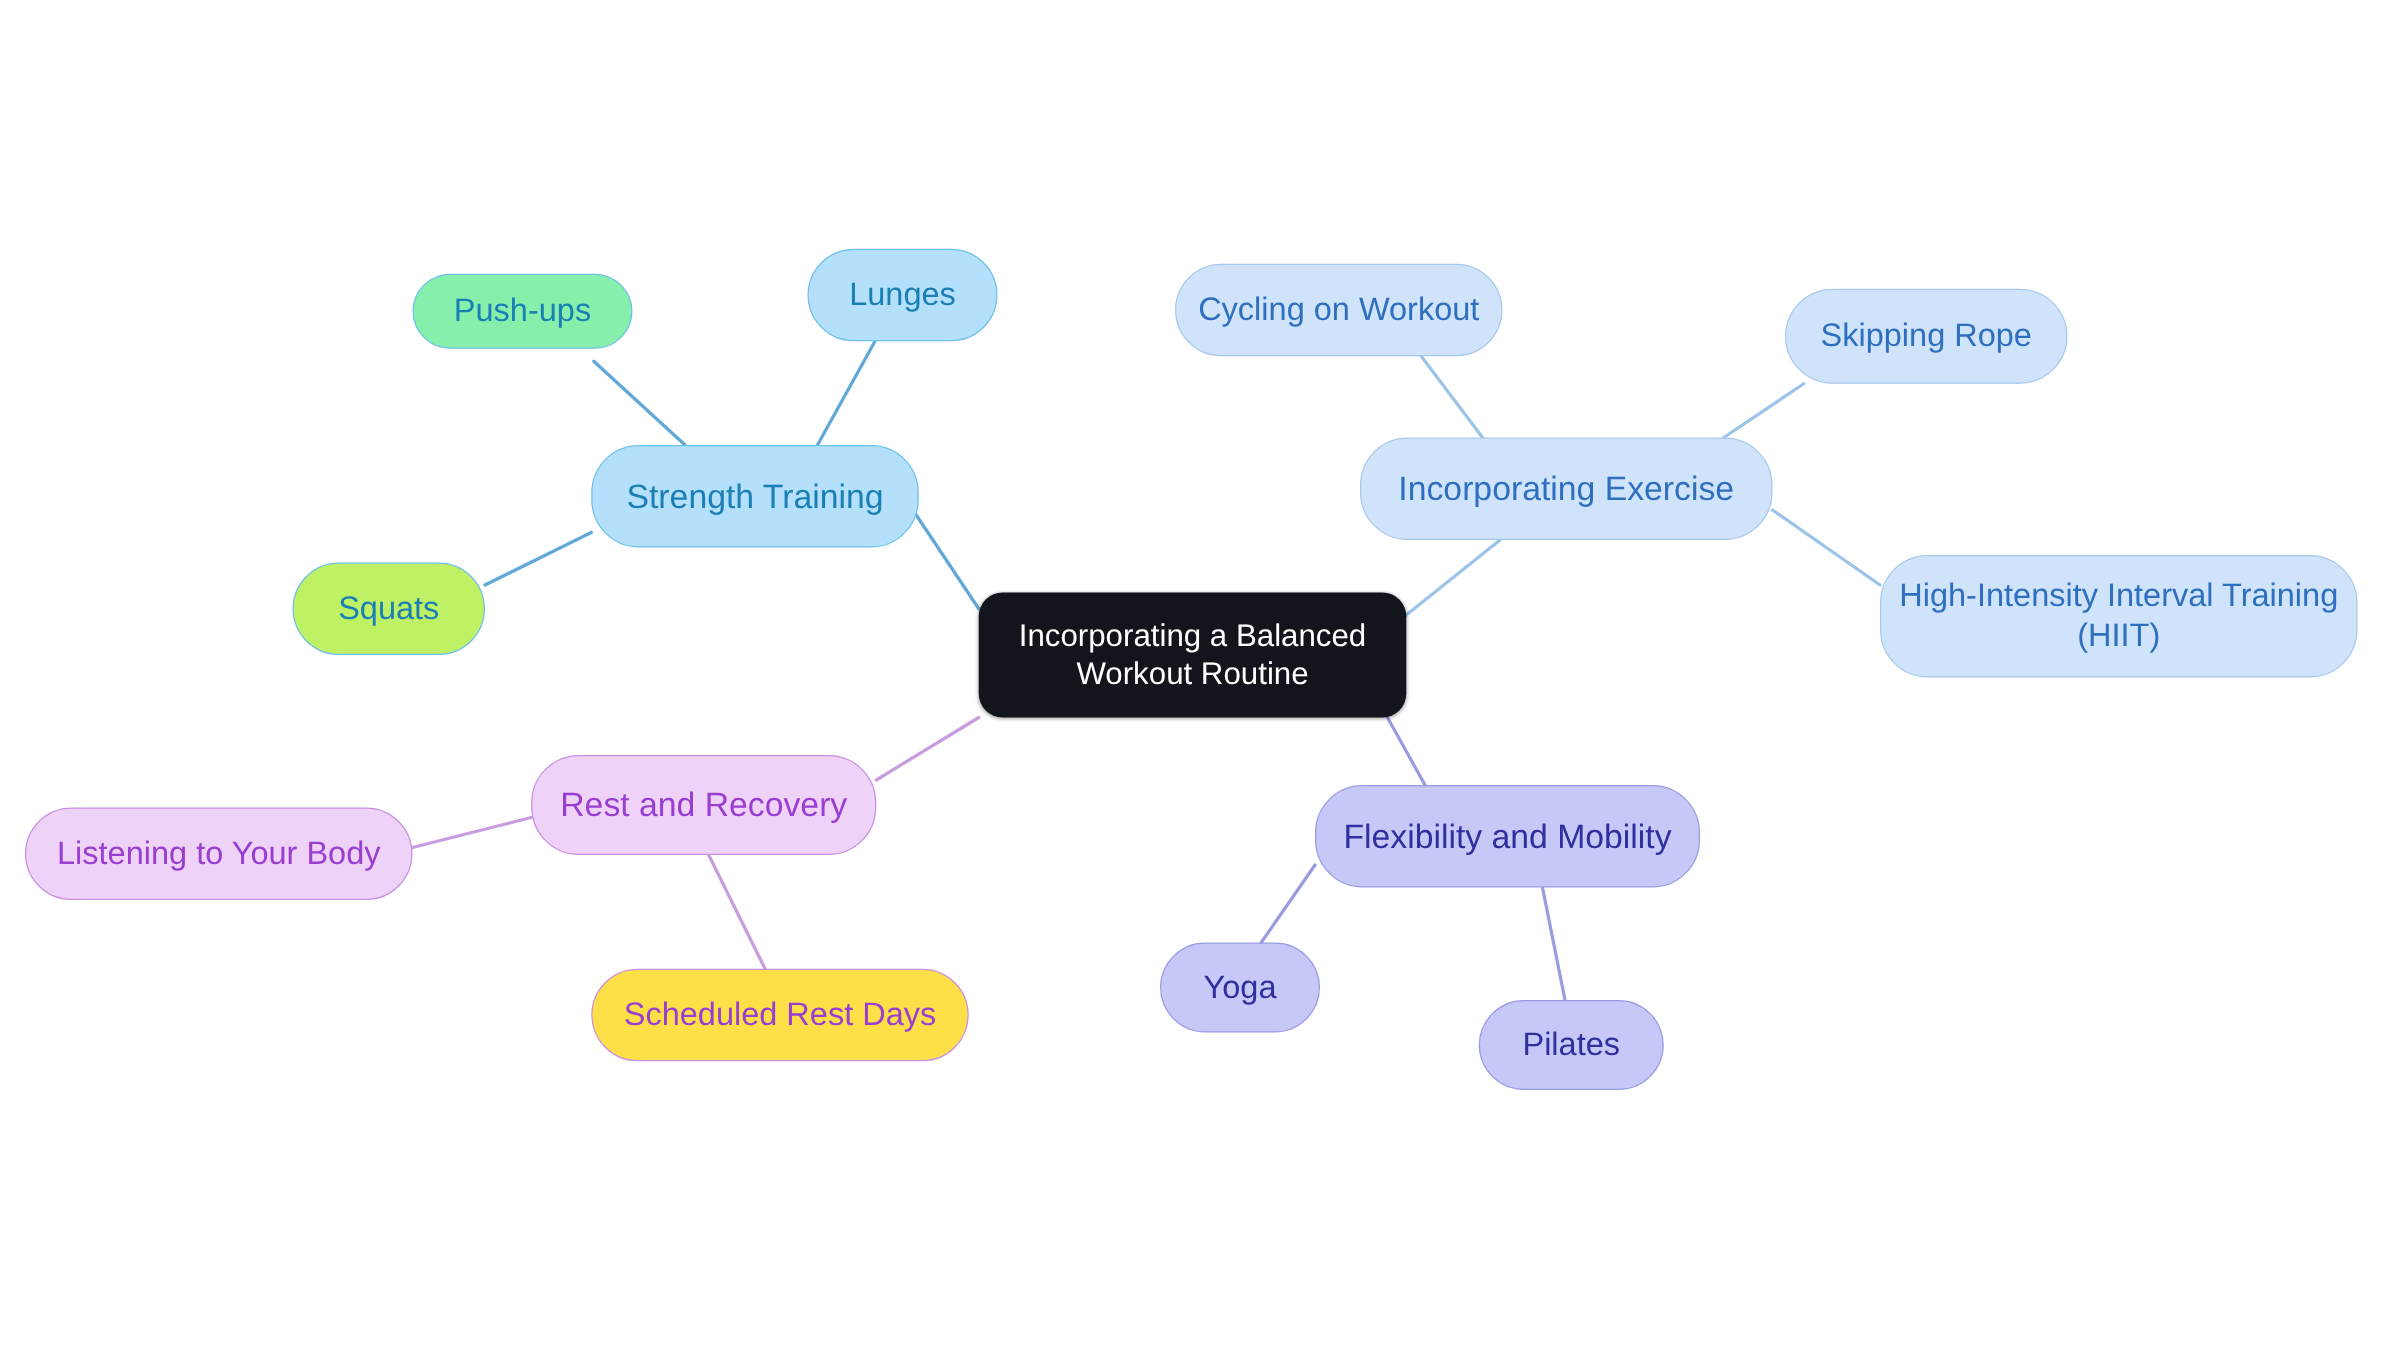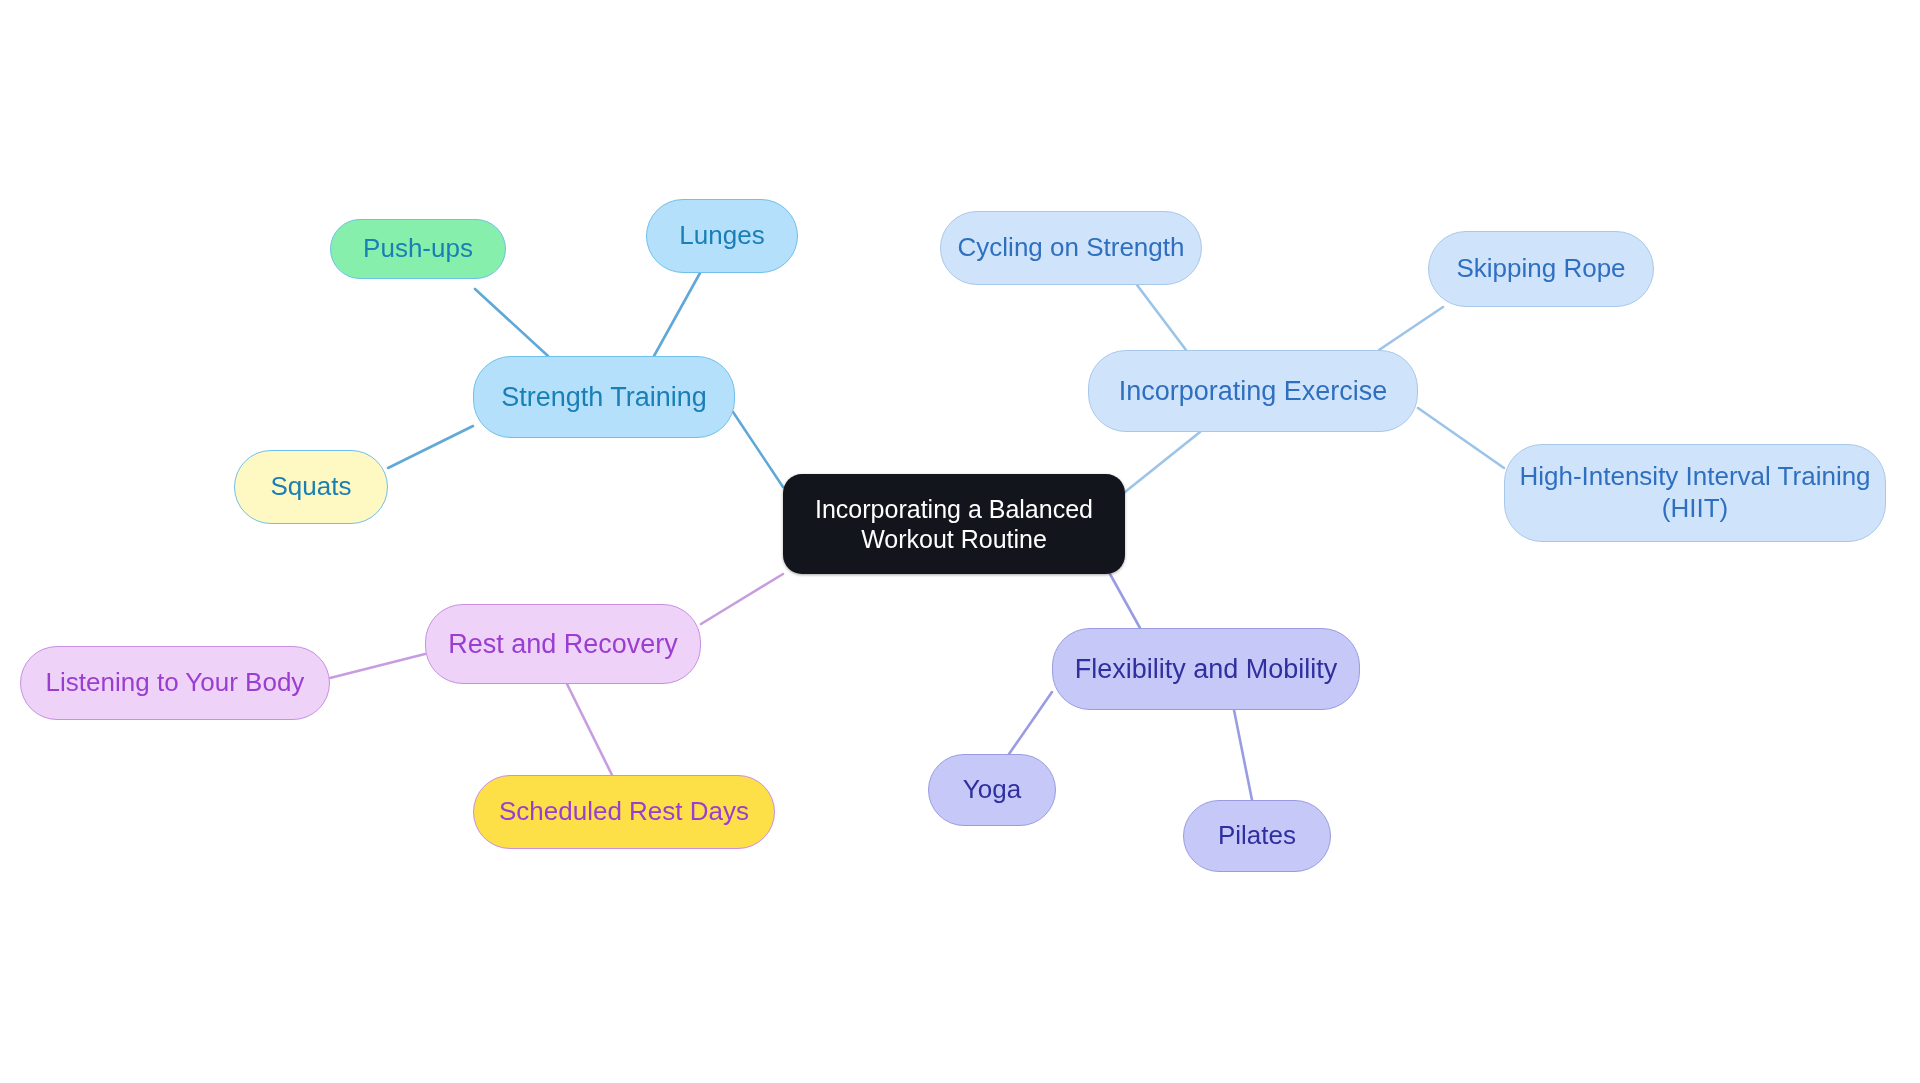--- a/index.html
+++ b/index.html
@@ -71,23 +71,23 @@
       <path d="M 425 654 L 330 678" stroke="#c79de0" stroke-width="2.6" fill="none" stroke-linecap="round"></path>
       <path d="M 567 684 L 612 775" stroke="#c79de0" stroke-width="2.6" fill="none" stroke-linecap="round"></path>
     </svg>
 
   <div id="node-layer">
       <div class="node node-root" style="left: 783px; top: 474px; width: 342px; height: 100px; border-radius: 19px;">Incorporating a Balanced
 Workout Routine</div>
       <div class="node node-branch" style="background: rgb(180, 224, 251); color: rgb(26, 127, 181); border-color: rgb(111, 192, 234); left: 473px; top: 356px; width: 262px; height: 82px;">Strength Training</div>
       <div class="node node-leaf" style="background: #86efac; color: rgb(26, 127, 181); border-color: rgb(111, 192, 234); left: 330px; top: 219px; width: 176px; height: 60px;">Push-ups</div>
       <div class="node node-leaf" style="background: rgb(180, 224, 251); color: rgb(26, 127, 181); border-color: rgb(111, 192, 234); left: 646px; top: 199px; width: 152px; height: 74px;">Lunges</div>
-      <div class="node node-leaf" style="background: #fef9c3; color: rgb(26, 127, 181); border-color: rgb(111, 192, 234); left: 234px; top: 450px; width: 154px; height: 74px;">Squats</div>
+      <div class="node node-leaf" style="background: #bef264; color: rgb(26, 127, 181); border-color: rgb(111, 192, 234); left: 234px; top: 450px; width: 154px; height: 74px;">Squats</div>
       <div class="node node-branch" style="background: rgb(207, 228, 250); color: rgb(47, 111, 192); border-color: rgb(168, 200, 234); left: 1088px; top: 350px; width: 330px; height: 82px;">Incorporating Exercise</div>
-      <div class="node node-leaf" style="background: rgb(207, 228, 250); color: rgb(47, 111, 192); border-color: rgb(168, 200, 234); left: 940px; top: 211px; width: 262px; height: 74px;">Cycling on Strength</div>
+      <div class="node node-leaf" style="background: rgb(207, 228, 250); color: rgb(47, 111, 192); border-color: rgb(168, 200, 234); left: 940px; top: 211px; width: 262px; height: 74px;">Cycling on Workout</div>
       <div class="node node-leaf" style="background: rgb(207, 228, 250); color: rgb(47, 111, 192); border-color: rgb(168, 200, 234); left: 1428px; top: 231px; width: 226px; height: 76px;">Skipping Rope</div>
       <div class="node node-leaf" style="background: rgb(207, 228, 250); color: rgb(47, 111, 192); border-color: rgb(168, 200, 234); left: 1504px; top: 444px; width: 382px; height: 98px;">High-Intensity Interval Training
 (HIIT)</div>
       <div class="node node-branch" style="background: rgb(198, 200, 247); color: rgb(47, 47, 158); border-color: rgb(154, 156, 226); left: 1052px; top: 628px; width: 308px; height: 82px;">Flexibility and Mobility</div>
       <div class="node node-leaf" style="background: rgb(198, 200, 247); color: rgb(47, 47, 158); border-color: rgb(154, 156, 226); left: 928px; top: 754px; width: 128px; height: 72px;">Yoga</div>
       <div class="node node-leaf" style="background: rgb(198, 200, 247); color: rgb(47, 47, 158); border-color: rgb(154, 156, 226); left: 1183px; top: 800px; width: 148px; height: 72px;">Pilates</div>
       <div class="node node-branch" style="background: rgb(238, 210, 248); color: rgb(154, 62, 209); border-color: rgb(201, 143, 224); left: 425px; top: 604px; width: 276px; height: 80px;">Rest and Recovery</div>
       <div class="node node-leaf" style="background: rgb(238, 210, 248); color: rgb(154, 62, 209); border-color: rgb(201, 143, 224); left: 20px; top: 646px; width: 310px; height: 74px;">Listening to Your Body</div>
       <div class="node node-leaf" style="background: #fde047; color: rgb(154, 62, 209); border-color: rgb(201, 143, 224); left: 473px; top: 775px; width: 302px; height: 74px;">Scheduled Rest Days</div>
     </div>

